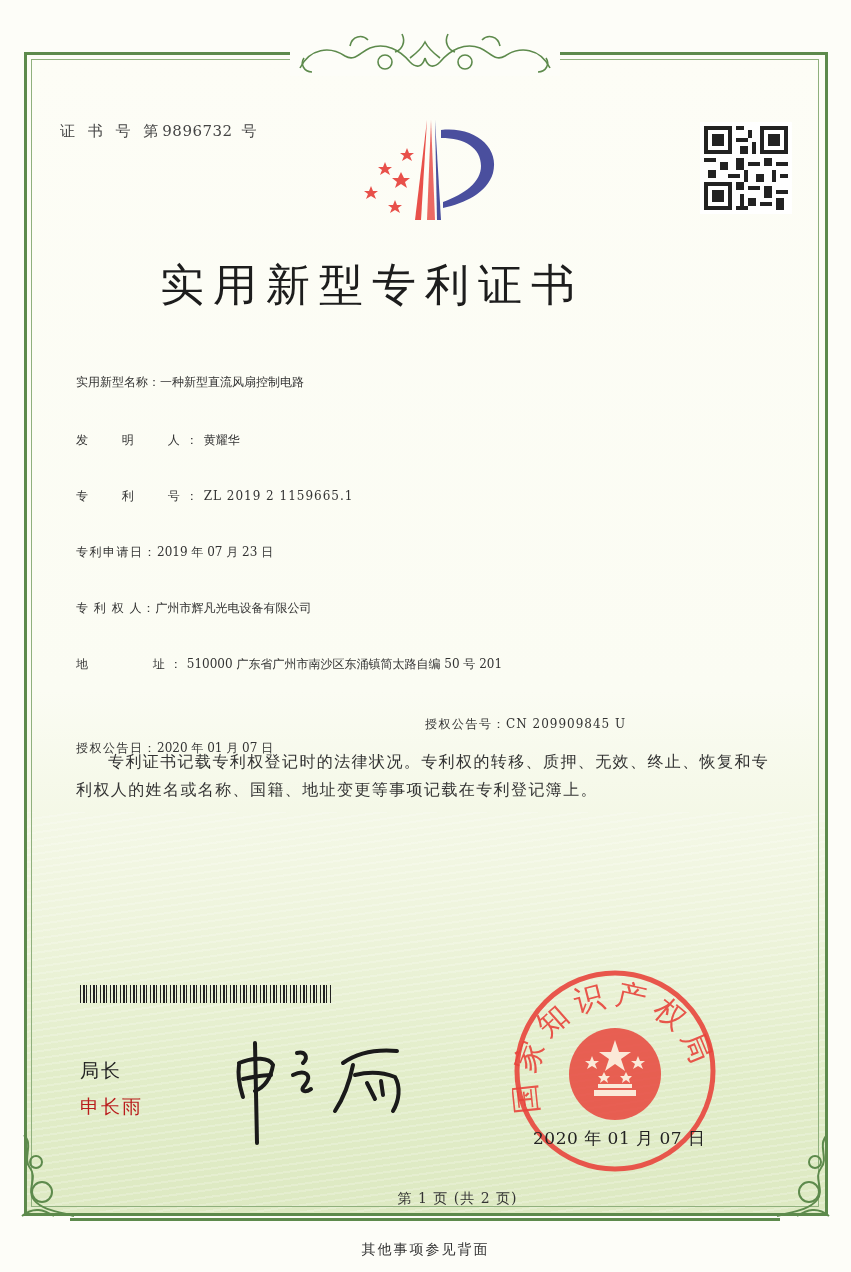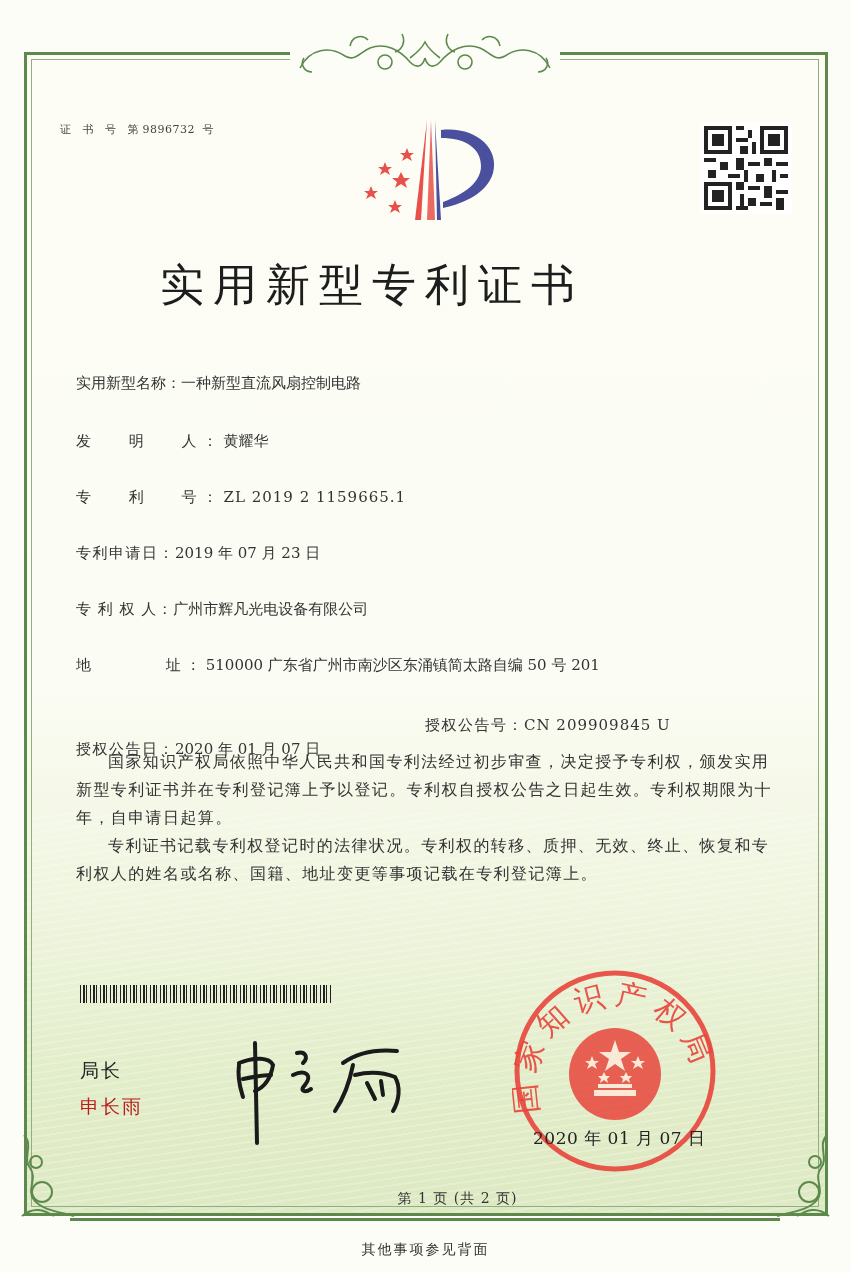--- a/index.html
+++ b/index.html
@@ -35,31 +35,31 @@
       background: #fdfdf8;
     }
     .ornament-corner { position: absolute; width: 70px; height: 90px; }
     .ornament-bl { left: 14px; top: 1130px; }
     .ornament-br { left: 767px; top: 1130px; transform: scaleX(-1); }
     .bottom-rule {
       position: absolute; left: 70px; top: 1218px; width: 710px; height: 3px;
       background: #5d8a4c;
     }
     .cert-number {
-      position: absolute; left: 60px; top: 122px; font-size: 11px; letter-spacing: 4px; color: #444;
+      position: absolute; left: 60px; top: 122px; font-size: 15px; letter-spacing: 4px; color: #444;
     }
     .logo { position: absolute; left: 355px; top: 118px; width: 150px; height: 105px; }
     .qr { position: absolute; left: 700px; top: 122px; width: 92px; height: 92px; background: #fff; }
     .title {
       position: absolute; left: 0; top: 256px; width: 744px; text-align: center;
       font-family: "DejaVu Sans", "Liberation Sans", sans-serif;
       font-size: 44px; letter-spacing: 9px; color: #1d1d1d; font-weight: normal;
     }
     .field {
-      position: absolute; left: 76px; font-size: 15px; color: #333; white-space: nowrap;
+      position: absolute; left: 76px; font-size: 12px; color: #333; white-space: nowrap;
     }
     .field .lbl { display: inline-block; }
     .body-text {
       position: absolute; left: 76px; top: 748px; width: 700px;
       font-size: 16px; line-height: 28px; color: #333; letter-spacing: 1.4px;
     }
     .body-text p { margin: 0; text-indent: 32px; }
     .barcode {
       position: absolute; left: 80px; top: 985px; width: 252px; height: 18px;
       background: repeating-linear-gradient(90deg, #222 0px, #222 1px, transparent 1px, transparent 3px, #222 3px, #222 5px, transparent 5px, transparent 6px, #222 6px, #222 7px, transparent 7px, transparent 10px);
@@ -222,21 +222,20 @@
   <span class="lbl" style="letter-spacing:5px;">地　　　 址：</span><span>510000 广东省广州市南沙区东涌镇简太路自编 50 号 201</span>
 </div>
 <div class="field" style="top:740px;">
   <span class="lbl" style="letter-spacing:1.5px;">授权公告日：</span><span>2020 年 01 月 07 日</span>
 </div>
 <div class="field" style="top:716px; left:425px;">
   <span class="lbl" style="letter-spacing:1.5px;">授权公告号：</span><span style="letter-spacing:1px;">CN 209909845 U</span>
 </div>
 
 <div class="body-text">
-  <p>国家知识产权局依照中华人民共和国专利法经过初步审查，决定授予专利权，颁发实用新型专利证书并在专利登记簿上予以登记。专利权自授权公告之日起生效。专利权期限为十年，自申请日起算。</p>
   <p>专利证书记载专利权登记时的法律状况。专利权的转移、质押、无效、终止、恢复和专利权人的姓名或名称、国籍、地址变更等事项记载在专利登记簿上。</p>
 </div>
 
 <div class="barcode"></div>
 
 <div class="director-title">局长</div>
 <div class="director-name">申长雨</div>
 
 <div class="signature">
   <svg width="200" height="110" viewBox="0 0 200 110">

